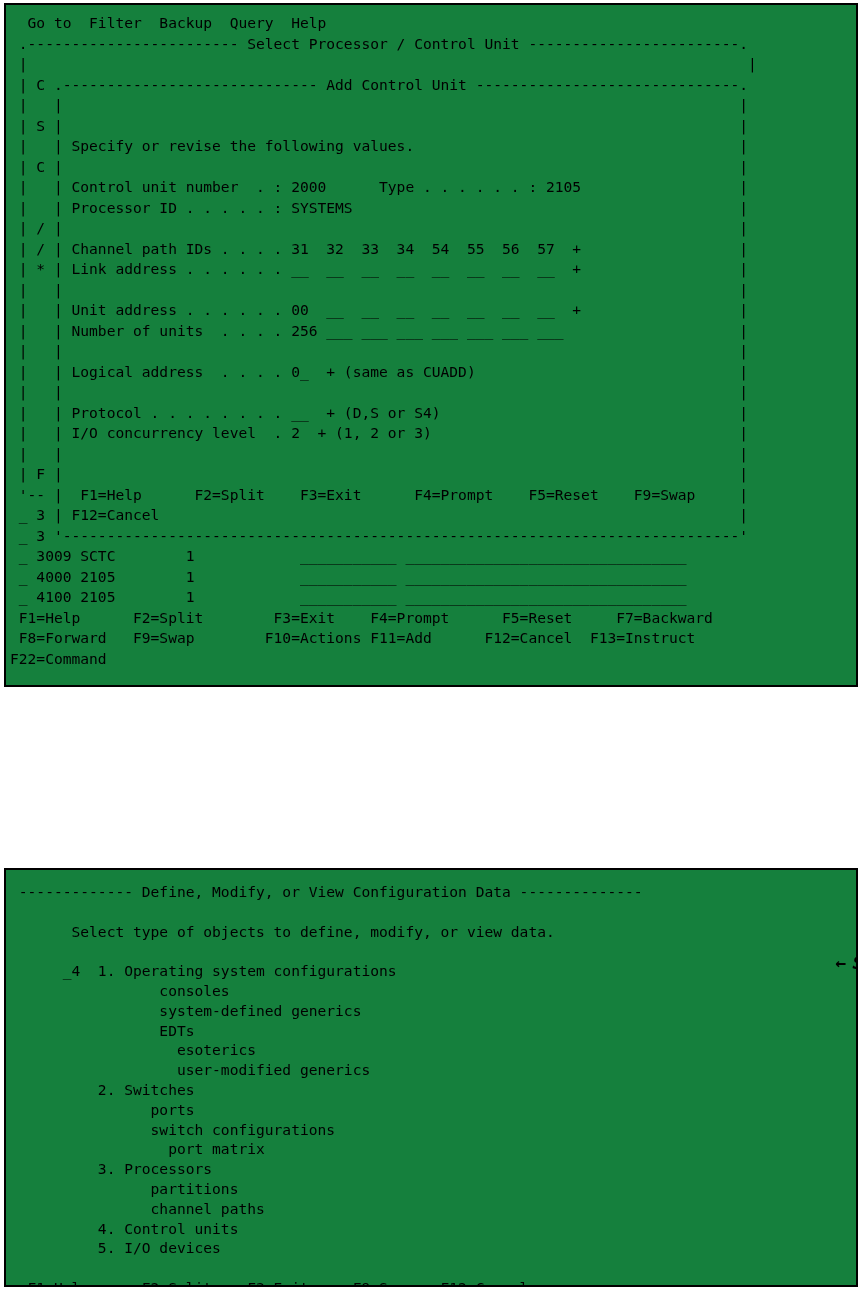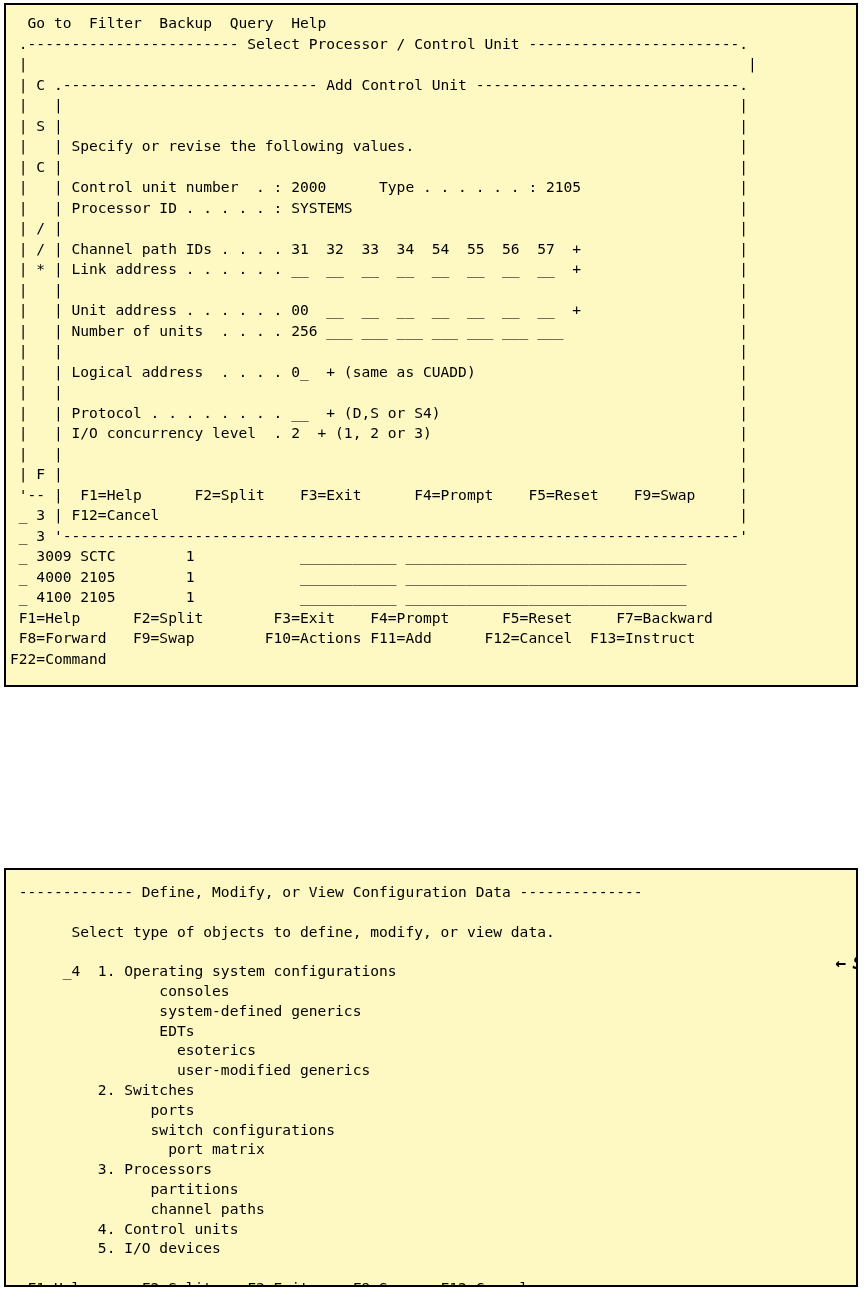--- a/index.html
+++ b/index.html
@@ -2,21 +2,21 @@
 <html><head>
 <meta charset="utf-8">
 <style>
   html,body{margin:0;padding:0;}
   body{
     width:868px;height:1294px;position:relative;background:#ffffff;
     font-family:"DejaVu Sans Mono","Liberation Mono",monospace;
   }
   .panel{
     position:absolute;left:4px;width:854px;box-sizing:border-box;
-    border:2px solid #000;background:#fef9c3;overflow:hidden;
+    border:2px solid #000;background:#15803d;overflow:hidden;
   }
   .panel-top{top:3px;height:684px;}
   .panel-bottom{top:868px;height:419px;}
   pre.screen{
     margin:0;padding:8px 0 0 4px;color:#000;
     font-family:"DejaVu Sans Mono","Liberation Mono",monospace;
     font-size:14.6px;line-height:20.5px;white-space:pre;
   }
   .panel-bottom pre.screen{line-height:19.8px;padding-top:12px;}
   .annotation{

